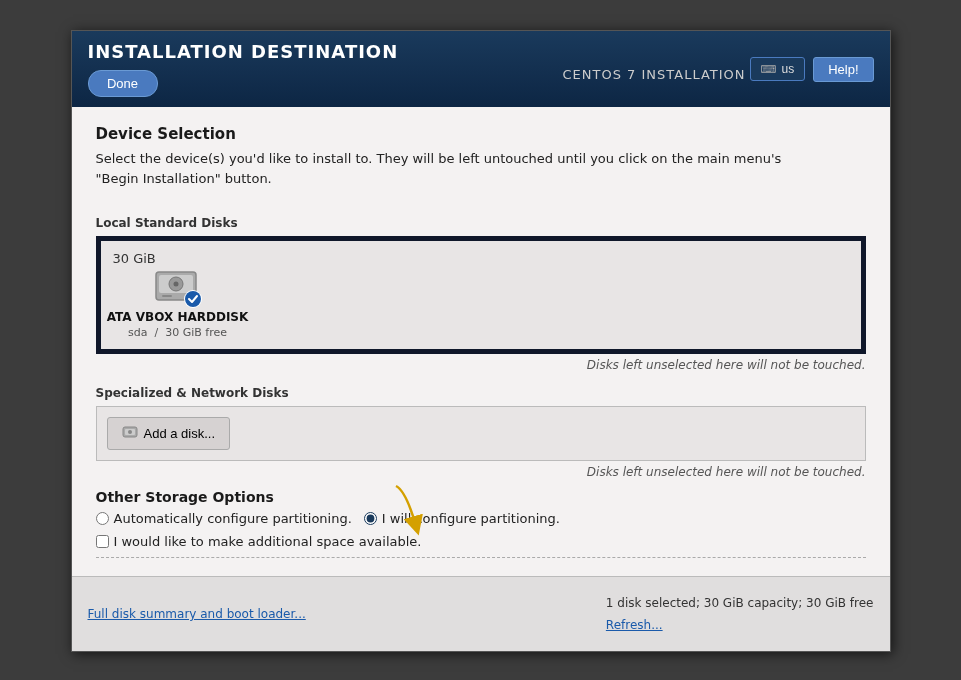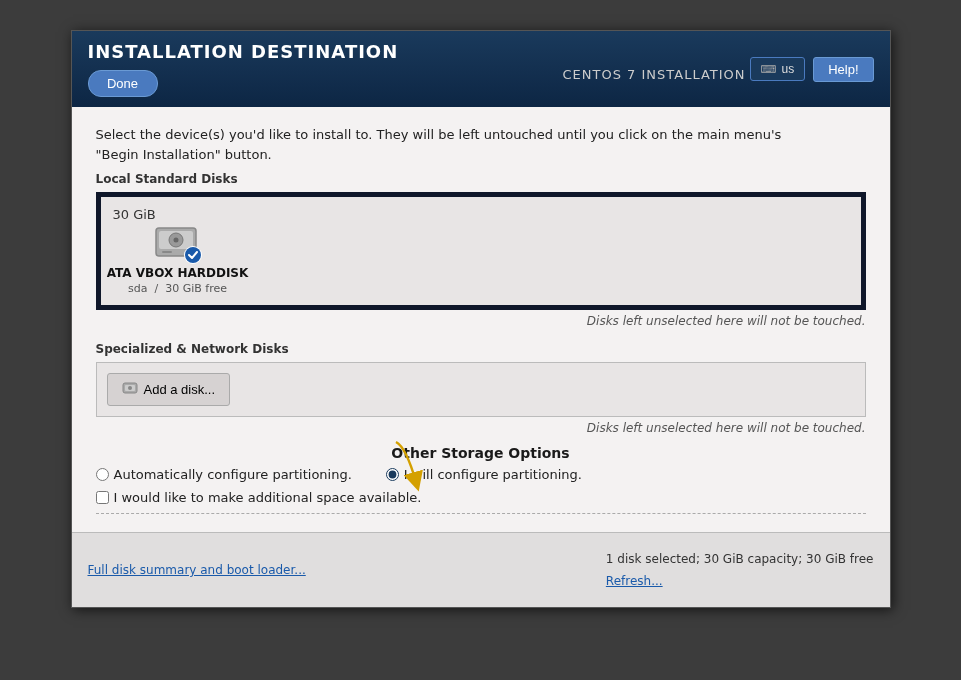--- a/index.html
+++ b/index.html
@@ -104,21 +104,21 @@
     }
     .section-title {
       font-size: 15px;
       font-weight: bold;
       color: #1a1a1a;
       margin-bottom: 6px;
     }
     .description {
       font-size: 13px;
       color: #222;
-      margin-bottom: 8px;
+      margin-bottom: 28px;
       line-height: 1.5;
     }
     .subsection-label {
       font-size: 12px;
       font-weight: bold;
       color: #333;
       margin-bottom: 6px;
     }
     
     .disk-panel {
@@ -218,32 +218,31 @@
       color: #555;
       font-style: italic;
       margin-bottom: 10px;
     }
     
     .other-storage-title {
       font-size: 14px;
       font-weight: bold;
       color: #1a1a1a;
       margin-bottom: 6px;
-      text-align: center;
     }
     .partitioning-label {
       font-size: 13px;
       font-weight: bold;
       color: #333;
       margin-bottom: 6px;
     }
     .radio-group {
       display: flex;
       align-items: center;
-      gap: 34px;
+      gap: 12px;
       margin-bottom: 8px;
     }
     .radio-option {
       display: flex;
       align-items: center;
       gap: 5px;
       font-size: 13px;
       color: #222;
     }
     .radio-option input[type="radio"] {
@@ -317,20 +316,21 @@
             <span class="keyboard-icon-symbol">⌨</span>
             <span>us</span>
           </button>
           <button class="help-btn">Help!</button>
         </div>
       </div>
     </div>
 
     <div class="content">
 
+      <div class="section-title">Device Selection</div>
       <div class="description">
         <span>Select the device(s) you'd like to install to.  They will be left untouched until you click on the main menu's</span><br>
         <span>"Begin Installation" button.</span>
       </div>
 
       <div class="subsection-label">Local Standard Disks</div>
       <div class="disk-panel">
         <div class="disk-item">
           <span class="disk-size-text">30 GiB</span>
           <div class="disk-icon-wrap">

